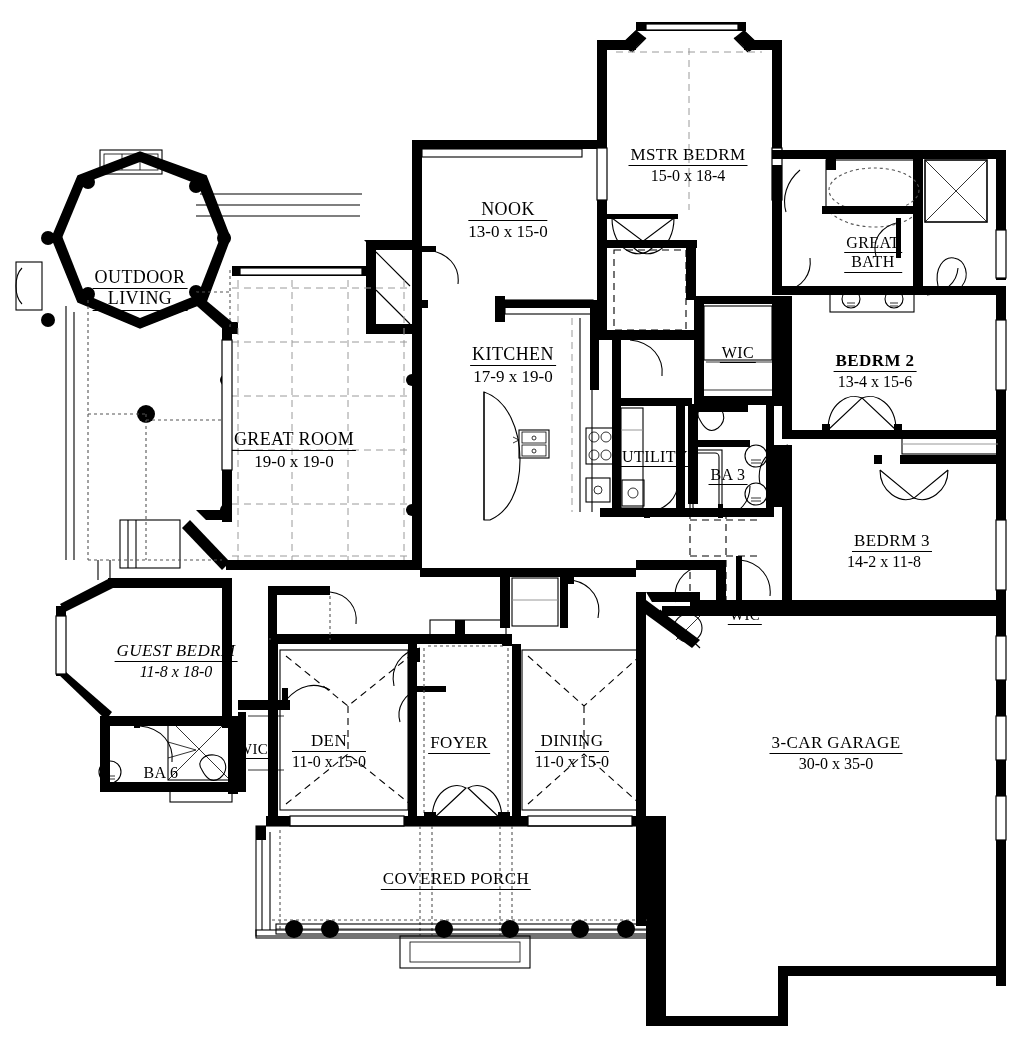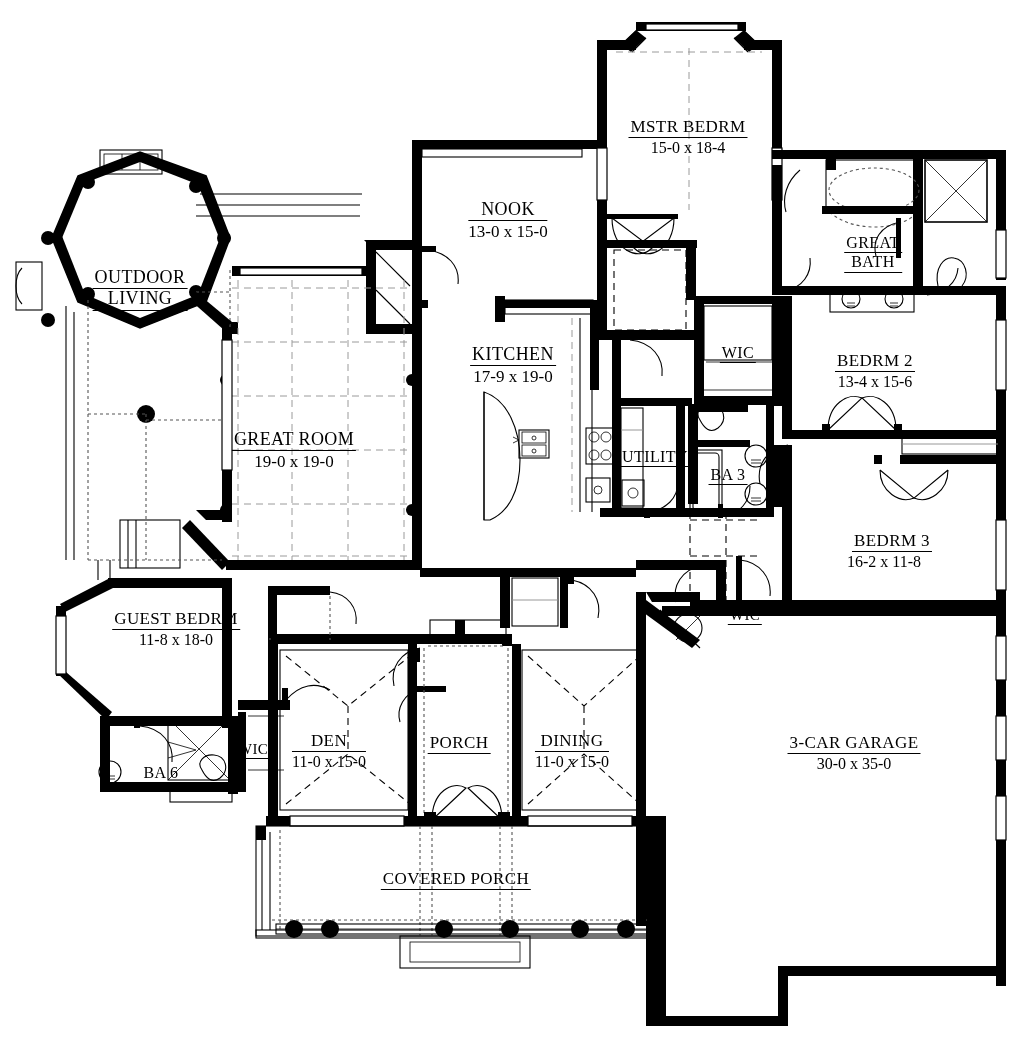--- a/index.html
+++ b/index.html
@@ -466,68 +466,68 @@
     </div>
     <div class="label l18" style="left: 508px; top: 200px;">
       <span class="rm" style="border-bottom: 1.3px solid rgb(0, 0, 0);">NOOK</span>
       <span class="dim">13-0 x 15-0</span>
     </div>
     <div class="label l18" style="left: 513px; top: 345px; font-family: Liberation Serif, serif;">
       <span class="rm" style="border-bottom: 1.3px solid rgb(0, 0, 0);">KITCHEN</span>
       <span class="dim">17-9 x 19-0</span>
     </div>
     <div class="label l17" style="left: 688px; top: 118px;">
-      <span class="rm" style="border-bottom: 1.3px solid rgb(0, 0, 0);">MSTR BEDRM</span>
+      <span class="rm" style="border-bottom: 1.3px solid rgb(0, 0, 0); margin-top: 28px;">MSTR BEDRM</span>
       <span class="dim">15-0 x 18-4</span>
     </div>
     <div class="label l16" style="left: 873px; top: 234px;">
       <span class="rm">GREAT</span>
       <span class="rm">BATH</span>
     </div>
     <div class="label l16" style="left: 738px; top: 344px;">
       <span class="rm">WIC</span>
     </div>
     <div class="label l17" style="left: 875px; top: 352px;">
-      <span class="rm" style="border-bottom: 1.3px solid rgb(0, 0, 0);">BEDRM 2</span>
+      <span class="rm" style="border-bottom: 1.3px solid rgb(0, 0, 0); font-weight: bold;">BEDRM 2</span>
       <span class="dim">13-4 x 15-6</span>
     </div>
     <div class="label l17" style="left: 884px; top: 532px;">
       <span class="rm" style="border-bottom: 1.3px solid rgb(0, 0, 0); margin-left: 16px;">BEDRM 3</span>
-      <span class="dim">16-2 x 11-8</span>
+      <span class="dim">14-2 x 11-8</span>
     </div>
     <div class="label l16" style="left: 728px; top: 466px;">
       <span class="rm">BA 3</span>
     </div>
     <div class="label l16" style="left: 646px; top: 448px; margin-left: 9px;">
       <span class="rm">UTILITY</span>
     </div>
     <div class="label l15" style="left: 745px; top: 607px;">
       <span class="rm">WIC</span>
     </div>
-    <div class="label l17" style="left: 176px; top: 610px;">
+    <div class="label l17" style="left: 176px; top: 642px; font-style: italic;">
       <span class="rm" style="border-bottom: 1.3px solid rgb(0, 0, 0);">GUEST BEDRM</span>
       <span class="dim">11-8 x 18-0</span>
     </div>
     <div class="label l16" style="left: 161px; top: 764px;">
       <span class="rm">BA 6</span>
     </div>
     <div class="label l15" style="left: 253px; top: 741px;">
       <span class="rm">WIC</span>
     </div>
     <div class="label l17" style="left: 329px; top: 732px;">
       <span class="rm" style="border-bottom: 1.3px solid rgb(0, 0, 0);">DEN</span>
       <span class="dim">11-0 x 15-0</span>
     </div>
     <div class="label l17" style="left: 459px; top: 734px;">
-      <span class="rm">PORCH</span>
+      <span class="rm">FOYER</span>
     </div>
     <div class="label l17" style="left: 572px; top: 732px;">
       <span class="rm" style="border-bottom: 1.3px solid rgb(0, 0, 0);">DINING</span>
       <span class="dim">11-0 x 15-0</span>
     </div>
-    <div class="label l17" style="left: 836px; top: 734px; margin-left: 18px;">
+    <div class="label l17" style="left: 836px; top: 734px;">
       <span class="rm" style="border-bottom: 1.3px solid rgb(0, 0, 0);">3-CAR GARAGE</span>
       <span class="dim">30-0 x 35-0</span>
     </div>
     <div class="label l17" style="left: 456px; top: 870px;">
       <span class="rm">COVERED PORCH</span>
     </div>
   </div>
 
 </body></html>

